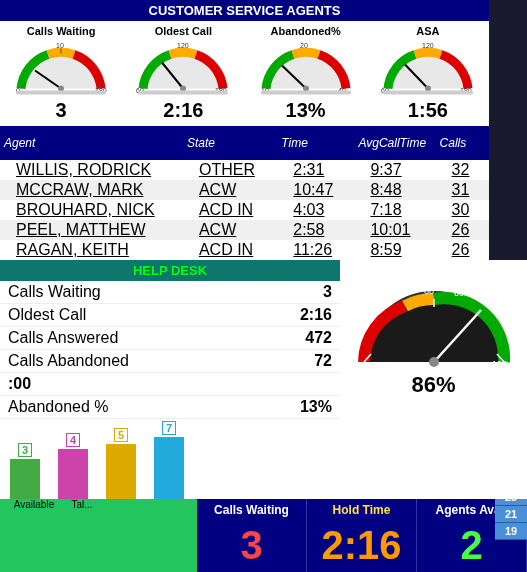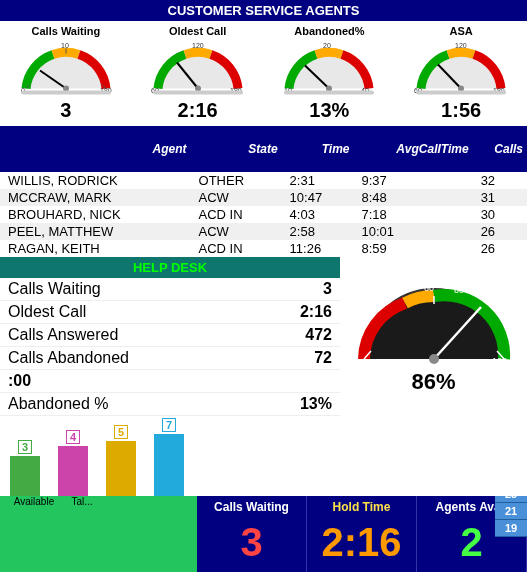--- a/index.html
+++ b/index.html
@@ -8,21 +8,21 @@
       height: 572px;
       background: #1a1a2e;
       font-family: Arial, sans-serif;
       overflow: hidden;
     }
 
     
     .top-section {
       background: #000080;
       color: white;
-      width: 527px;
+      width: 489px;
     }
 
     .top-header {
       text-align: center;
       font-size: 13px;
       font-weight: bold;
       padding: 3px 0;
       background: #000080;
       color: white;
     }
@@ -74,38 +74,39 @@
       border-collapse: collapse;
       font-size: 12px;
     }
 
     .agent-table thead tr {
       background: #000080;
       color: white;
     }
 
     .agent-table thead th {
-      padding: 16px 4px;
-      text-align: right;
+      padding: 10px 4px;
+      text-align: left;
       font-style: italic;
-      font-weight: bold;
+      font-weight: normal;
     }
 
     .agent-table tbody tr {
       background: white;
       color: #000;
     }
 
     .agent-table tbody tr:nth-child(even) {
       background: #f0f0f0;
     }
 
     .agent-table td {
-      padding: 1px 8px;
-      font-size: 13px;
+      padding: 1px 16px;
+      font-size: 16px;
+      text-decoration: underline;
     }
 
     .help-desk-left {
       width: 340px;
     }
 
     .help-desk-label {
       background: #0f766e;
       color: #00ff00;
       text-align: center;

